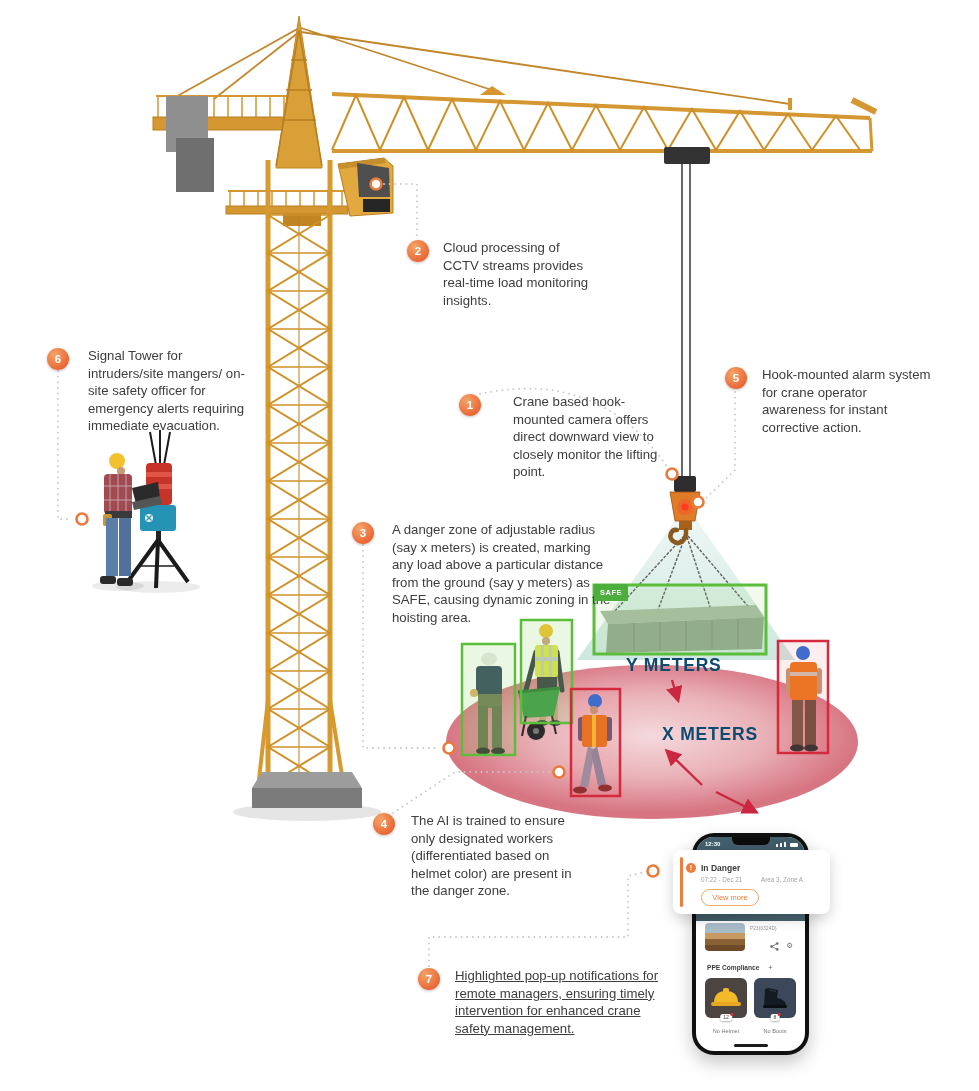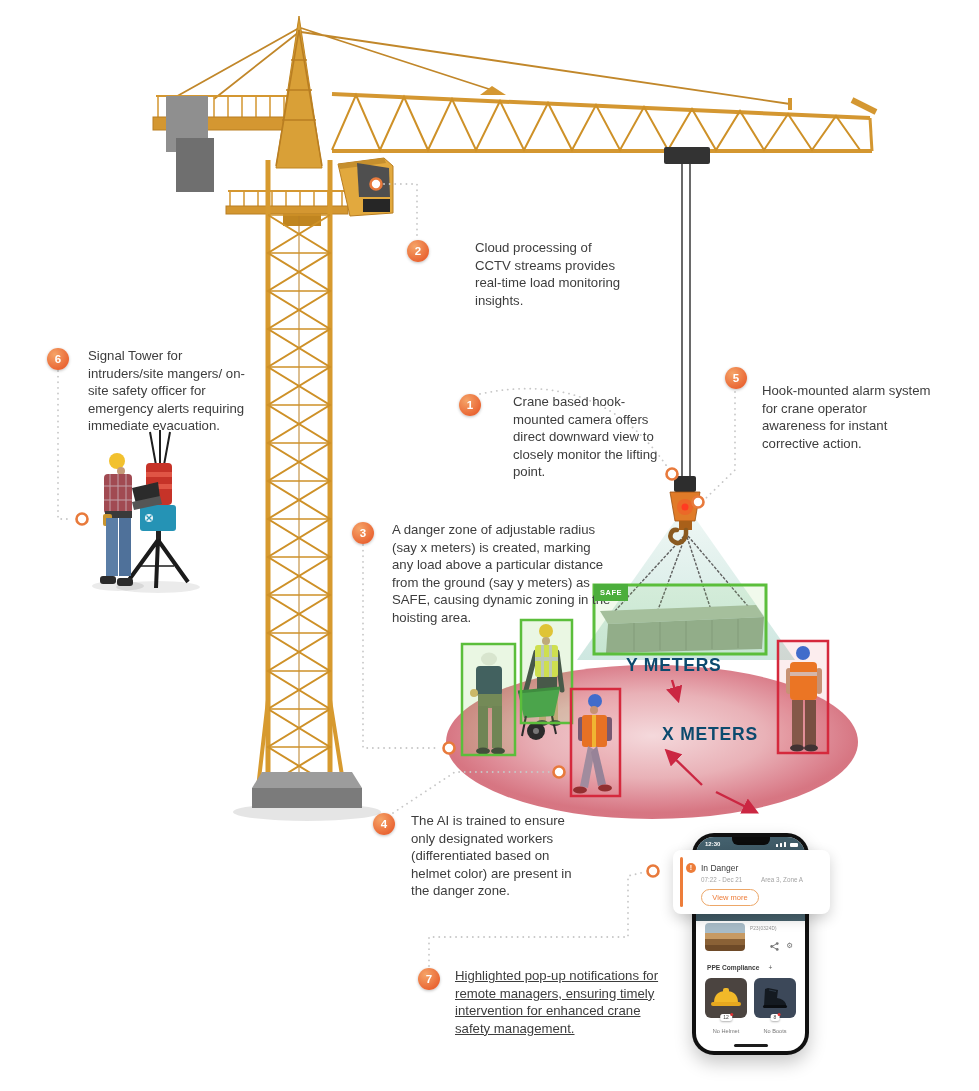--- a/index.html
+++ b/index.html
@@ -52,21 +52,21 @@
   .reddot{position:absolute;right:-1.5px;top:-1.5px;width:3.5px;height:3.5px;border-radius:50%;background:#e23333;}
   .cardlabel{margin-top:10px;font-size:5.6px;color:#777;}
   .homebar{position:absolute;left:50%;margin-left:-17px;bottom:4px;width:34px;height:3px;border-radius:2px;background:#1c1c1c;}
 
   
   .notif{position:absolute;left:673px;top:850px;width:157px;height:64px;background:#fff;border-radius:8px;
          box-shadow:0 5px 14px rgba(0,0,0,.18);z-index:3;}
   .notif-bar{position:absolute;left:7px;top:7px;bottom:7px;width:2.5px;border-radius:2px;background:#ED7D3A;}
   .warnicon{position:absolute;left:13px;top:13px;width:10px;height:10px;border-radius:50%;background:#ED7D3A;
             color:#fff;font-size:7px;font-weight:bold;text-align:center;line-height:10px;}
-  .ntitle{position:absolute;left:28px;top:13px;font-size:8.5px;font-weight:normal;color:#3a3a3a;}
+  .ntitle{position:absolute;left:28px;top:13px;font-size:8.5px;font-weight:bold;color:#3a3a3a;}
   .ntime{position:absolute;left:28px;top:26px;font-size:6.3px;color:#a3a3a3;}
   .nloc{position:absolute;left:88px;top:26px;font-size:6.3px;color:#a3a3a3;}
   .viewmore{position:absolute;left:28px;top:39px;width:58px;height:17px;border:1px solid #EDA768;border-radius:9px;
             color:#ED7D3A;font-size:7.5px;text-align:center;line-height:16px;background:#fff;box-sizing:border-box;}
 </style>
 </head>
 <body>
 
 <div class="canvas">
 
@@ -286,33 +286,33 @@
     <path d="M716 792L756 812" marker-end="url(#arr)"></path>
   </g>
 </svg>
 
 <div class="callout" style="left:459px;top:394px;">
   <div class="cnum">1</div>
   <div class="ctext" style="left:54px;width:148px;">Crane based hook-mounted camera offers direct downward view to closely monitor the lifting point.</div>
 </div>
 <div class="callout" style="left:407px;top:240px;">
   <div class="cnum">2</div>
-  <div class="ctext" style="left:36px;width:150px;margin-left:32px;">Cloud processing of CCTV streams provides real-time load monitoring insights.</div>
+  <div class="ctext" style="left:36px;width:150px;">Cloud processing of CCTV streams provides real-time load monitoring insights.</div>
 </div>
 <div class="callout" style="left:352px;top:522px;">
   <div class="cnum">3</div>
   <div class="ctext" style="left:40px;width:220px;">A danger zone of adjustable radius (say x meters) is created, marking any load above a particular distance from the ground (say y meters) as SAFE, causing dynamic zoning in the hoisting area.</div>
 </div>
 <div class="callout" style="left:373px;top:813px;">
   <div class="cnum">4</div>
   <div class="ctext" style="left:38px;width:172px;">The AI is trained to ensure only designated workers (differentiated based on helmet color) are present in the danger zone.</div>
 </div>
 <div class="callout" style="left:725px;top:367px;">
   <div class="cnum">5</div>
-  <div class="ctext" style="left:37px;width:170px;margin-top:16px;">Hook-mounted alarm system for crane operator awareness for instant corrective action.</div>
+  <div class="ctext" style="left:37px;width:170px;">Hook-mounted alarm system for crane operator awareness for instant corrective action.</div>
 </div>
 <div class="callout" style="left:47px;top:348px;">
   <div class="cnum">6</div>
   <div class="ctext" style="left:41px;width:172px;">Signal Tower for intruders/site mangers/ on-site safety officer for emergency alerts requiring immediate evacuation.</div>
 </div>
 <div class="callout" style="left:418px;top:968px;">
   <div class="cnum">7</div>
   <div class="ctext" style="left:37px;width:215px;text-decoration:underline;">Highlighted pop-up notifications for remote managers, ensuring timely intervention for enhanced crane safety management.</div>
 </div>
 

